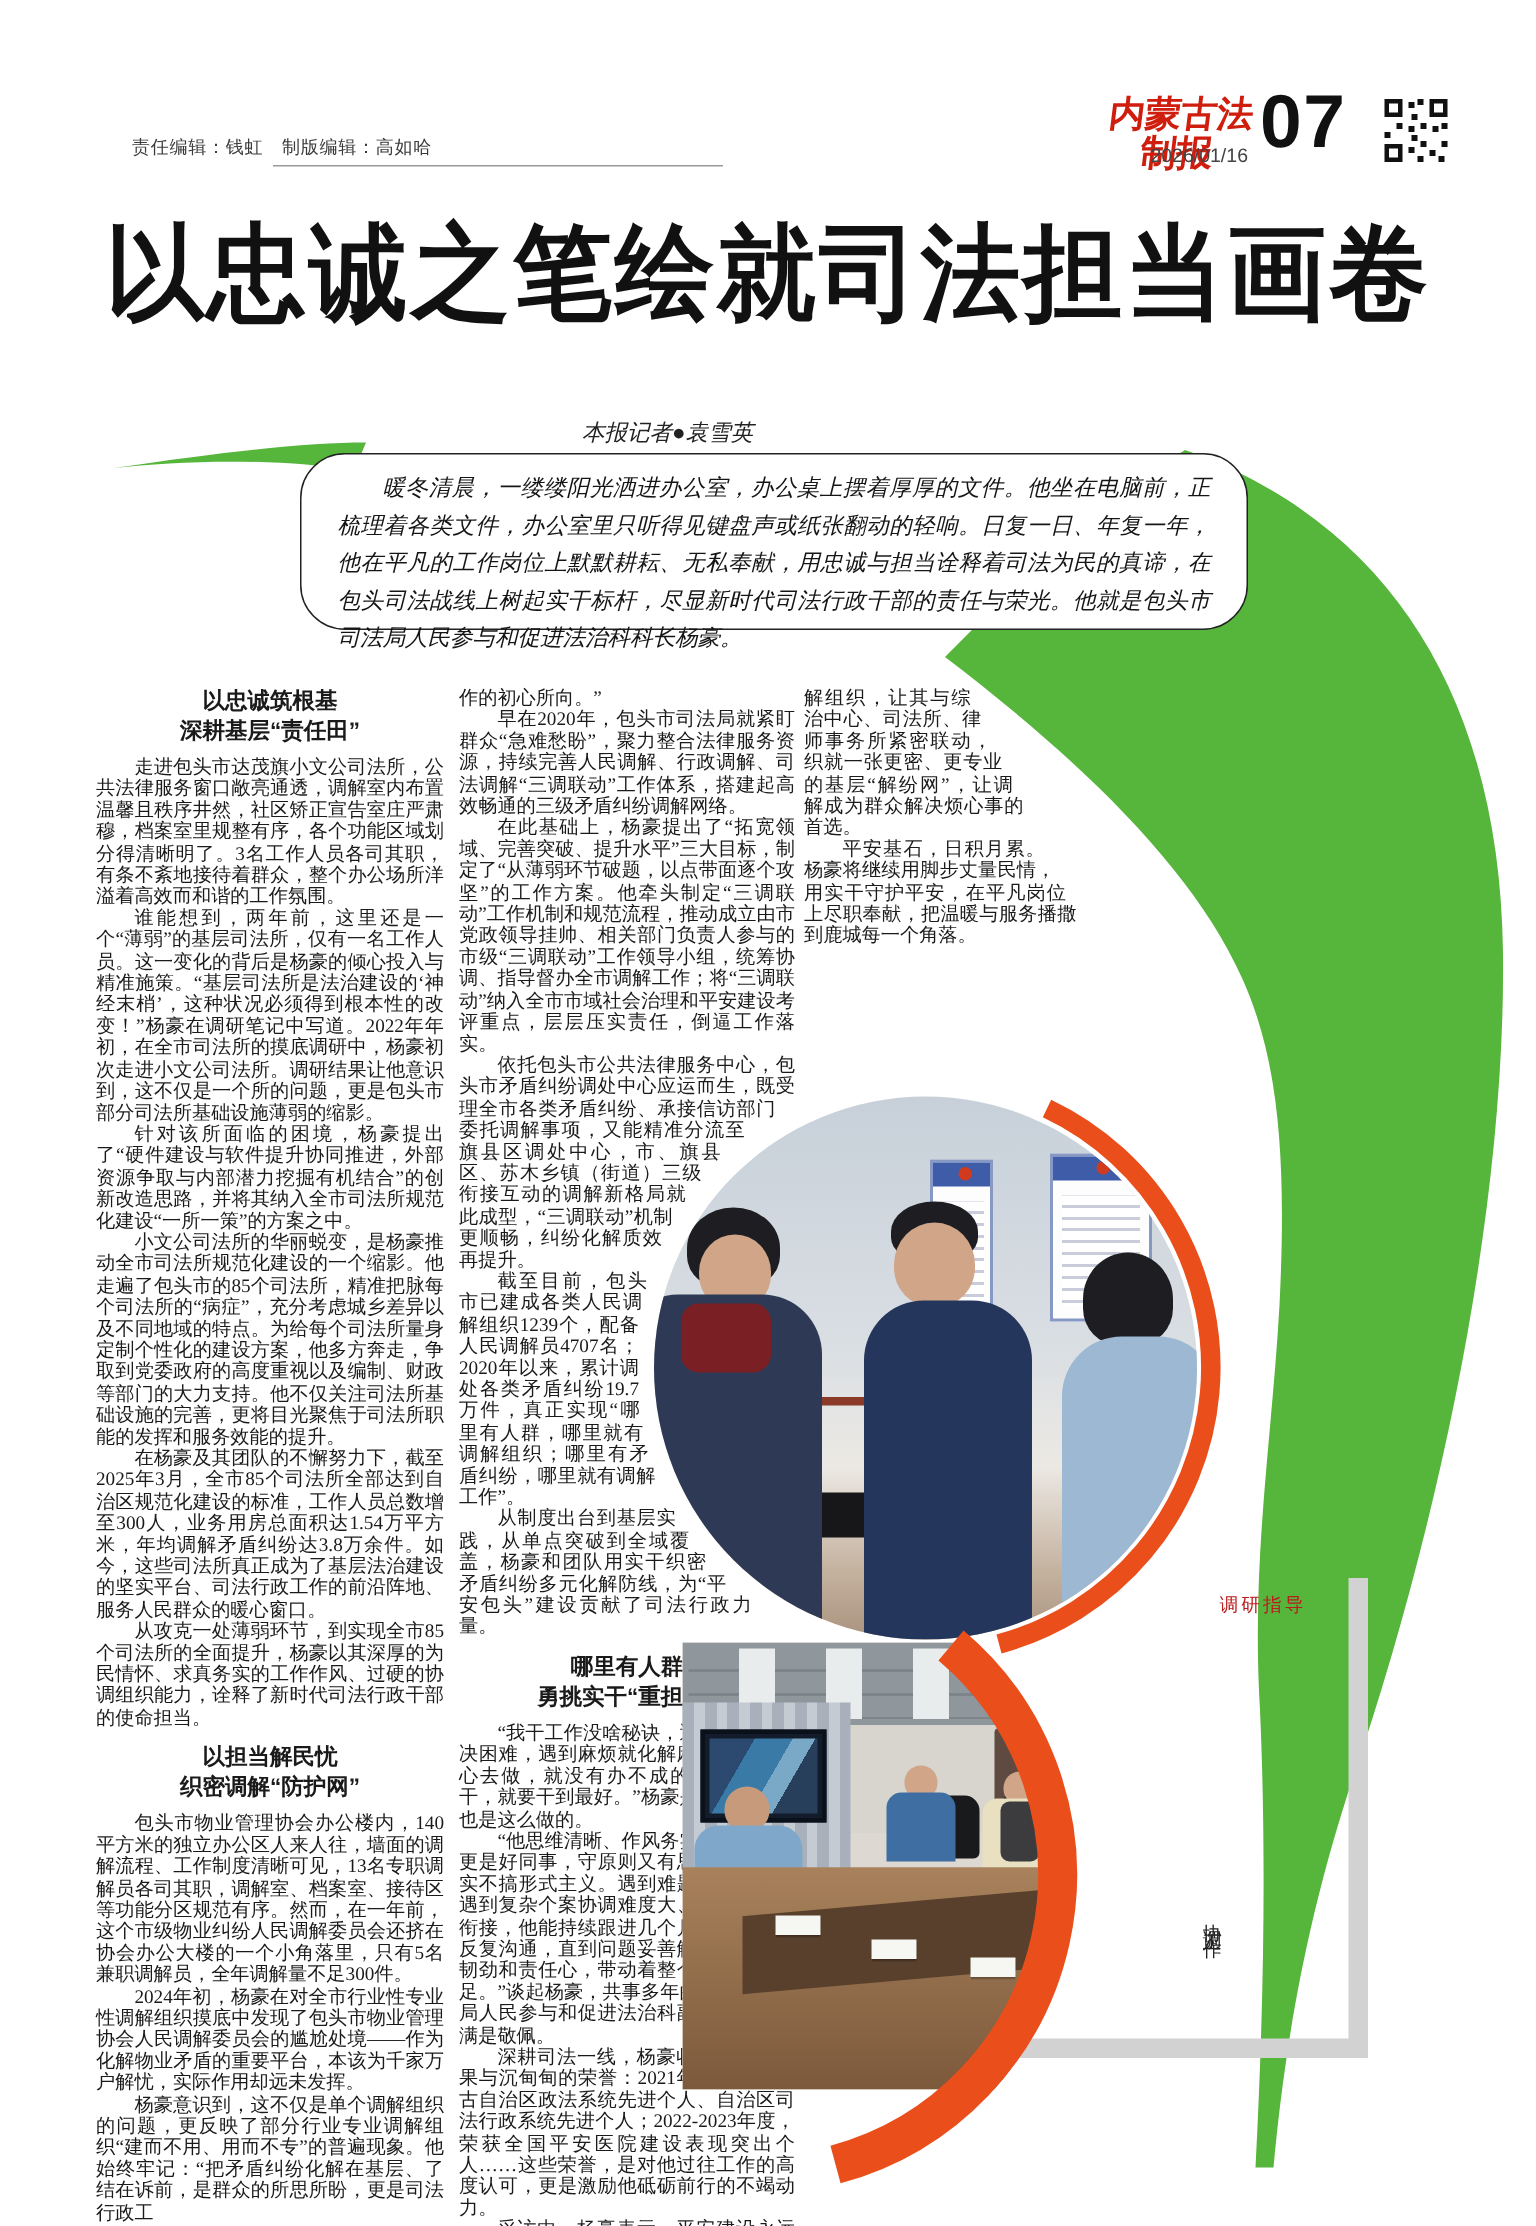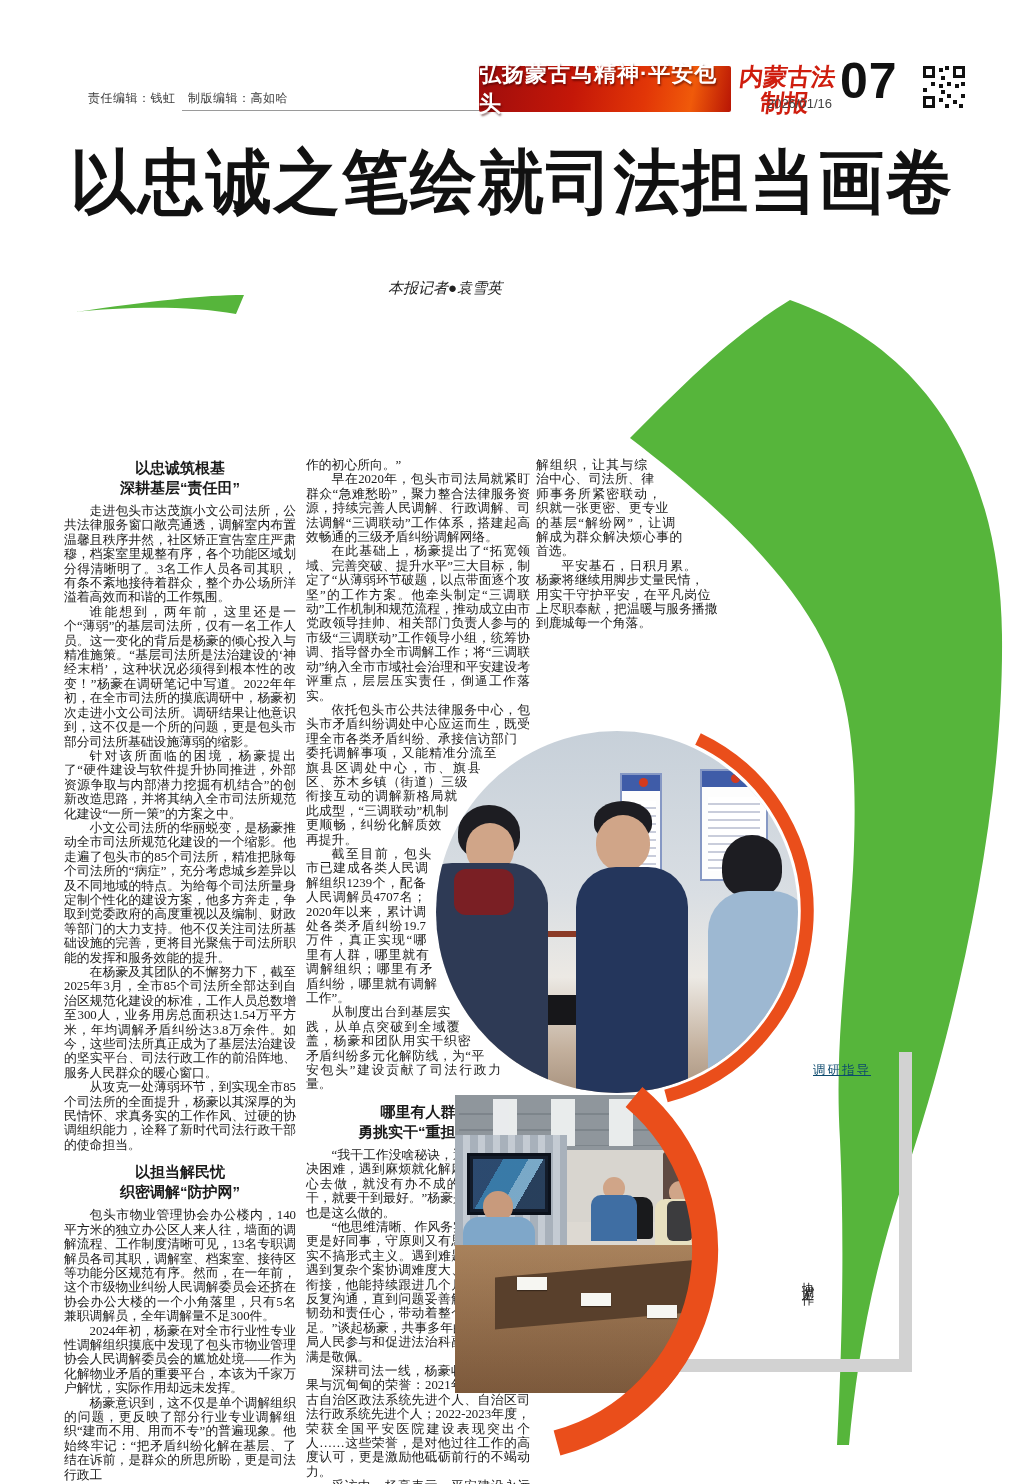--- a/index.html
+++ b/index.html
@@ -93,21 +93,21 @@
   .tv{position:absolute;left:12px;top:58px;width:84px;height:62px;background:#131c2a;border:3px solid #0b111b;}
   .tv .screen{position:absolute;inset:3px;background:
           linear-gradient(120deg,#2d4c72 0 30%,#3b7fae 30% 55%,#7fb0d0 55% 70%,#29415e 70%);opacity:.95;}
   .table2{position:absolute;left:0;top:150px;width:390px;height:148px;
           background:linear-gradient(#a9825d 0%,#8a664722 0%),linear-gradient(#ad865f,#7a573a);}
   .runner{position:absolute;left:40px;top:168px;width:330px;height:52px;background:#59402c;transform:skewY(-5deg);}
   .chair2{position:absolute;width:48px;height:42px;background:#191a1c;border-radius:10px 10px 4px 4px;}
   .tissue{position:absolute;width:30px;height:13px;background:#f6f6f2;box-shadow:0 1px 1px rgba(0,0,0,.35);}
 
   
-  .cap1{position:absolute;left:813px;top:1062px;font-size:12.5px;color:#0c4a6e;z-index:5;letter-spacing:2px;text-decoration:underline;}
+  .cap1{position:absolute;left:813px;top:1062px;font-size:12.5px;color:#b91c1c;z-index:5;letter-spacing:2px;}
   .cap2{position:absolute;left:799px;top:1272px;font-size:12.5px;color:#222;z-index:5;
         writing-mode:vertical-rl;letter-spacing:4px;}
 </style>
 </head>
 <body>
 
 <div id="page" data-interactable="false">
 
   <svg class="svgbg" width="1024" height="1484" viewBox="0 0 1024 1484" data-interactable="false">
     <path d="M 790 300 C 930 350 1000 470 1002 635 C 1004 815 955 1030 902 1185
@@ -115,23 +115,20 @@
              C 834 1040 848 960 853 870 C 858 770 852 705 828 652
              C 795 578 718 505 630 438 C 678 390 728 338 790 300 Z" fill="#56b53b"></path>
     <path d="M 76 312 C 150 301 205 295 244 295 L 236 314 C 188 305 120 307 76 312 Z" fill="#56b53b"></path>
   </svg>
 
   <div class="frame-v" data-interactable="false"></div>
   <div class="frame-h" data-interactable="false"></div>
 
   <div class="editors" data-interactable="false">责任编辑：钱虹　制版编辑：高如哈</div>
   <div class="header-rule" data-interactable="false"></div>
-  <div class="banner" data-interactable="false">
-    <span data-interactable="false">弘扬蒙古马精神·平安包头</span>
-  </div>
   <div class="masthead" data-interactable="false">内蒙古法制报</div>
   <div class="pubdate" data-interactable="false">2026/01/16</div>
   <div class="pageno" data-interactable="false">07</div>
   <svg class="qr" viewBox="0 0 46 46" data-interactable="false">
     <rect width="46" height="46" fill="#fff"></rect>
     <rect x="2" y="2" width="12" height="12" fill="#111"></rect>
       <rect x="5" y="5" width="6" height="6" fill="#fff"></rect>
     <rect x="32" y="2" width="12" height="12" fill="#111"></rect>
       <rect x="35" y="5" width="6" height="6" fill="#fff"></rect>
     <rect x="2" y="32" width="12" height="12" fill="#111"></rect>
@@ -150,20 +147,23 @@
       <rect x="18" y="34" width="4" height="4" fill="#111"></rect>
     <rect x="24" y="40" width="4" height="4" fill="#111"></rect>
       <rect x="32" y="36" width="4" height="4" fill="#111"></rect>
     <rect x="40" y="30" width="4" height="4" fill="#111"></rect>
       <rect x="38" y="40" width="4" height="4" fill="#111"></rect>
   </svg>
 
   <div class="title" data-interactable="false">以忠诚之笔绘就司法担当画卷</div>
   <div class="byline" data-interactable="false">本报记者●袁雪英</div>
 
+  <div class="leadbox" data-interactable="false">
+    <p data-interactable="false">暖冬清晨，一缕缕阳光洒进办公室，办公桌上摆着厚厚的文件。他坐在电脑前，正梳理着各类文件，办公室里只听得见键盘声或纸张翻动的轻响。日复一日、年复一年，他在平凡的工作岗位上默默耕耘、无私奉献，用忠诚与担当诠释着司法为民的真谛，在包头司法战线上树起实干标杆，尽显新时代司法行政干部的责任与荣光。他就是包头市司法局人民参与和促进法治科科长杨豪。</p>
+  </div>
 
   <div class="col" id="col1" data-interactable="false">
     <div class="sec-h first" data-interactable="false">
       <div data-interactable="false">以忠诚筑根基</div>
       <div data-interactable="false">深耕基层“责任田”</div>
     </div>
     <p data-interactable="false">走进包头市达茂旗小文公司法所，公共法律服务窗口敞亮通透，调解室内布置温馨且秩序井然，社区矫正宣告室庄严肃穆，档案室里规整有序，各个功能区域划分得清晰明了。3名工作人员各司其职，有条不紊地接待着群众，整个办公场所洋溢着高效而和谐的工作氛围。</p>
     <p data-interactable="false">谁能想到，两年前，这里还是一个“薄弱”的基层司法所，仅有一名工作人员。这一变化的背后是杨豪的倾心投入与精准施策。“基层司法所是法治建设的‘神经末梢’，这种状况必须得到根本性的改变！”杨豪在调研笔记中写道。2022年年初，在全市司法所的摸底调研中，杨豪初次走进小文公司法所。调研结果让他意识到，这不仅是一个所的问题，更是包头市部分司法所基础设施薄弱的缩影。</p>
     <p data-interactable="false">针对该所面临的困境，杨豪提出了“硬件建设与软件提升协同推进，外部资源争取与内部潜力挖掘有机结合”的创新改造思路，并将其纳入全市司法所规范化建设“一所一策”的方案之中。</p>
     <p data-interactable="false">小文公司法所的华丽蜕变，是杨豪推动全市司法所规范化建设的一个缩影。他走遍了包头市的85个司法所，精准把脉每个司法所的“病症”，充分考虑城乡差异以及不同地域的特点。为给每个司法所量身定制个性化的建设方案，他多方奔走，争取到党委政府的高度重视以及编制、财政等部门的大力支持。他不仅关注司法所基础设施的完善，更将目光聚焦于司法所职能的发挥和服务效能的提升。</p>

